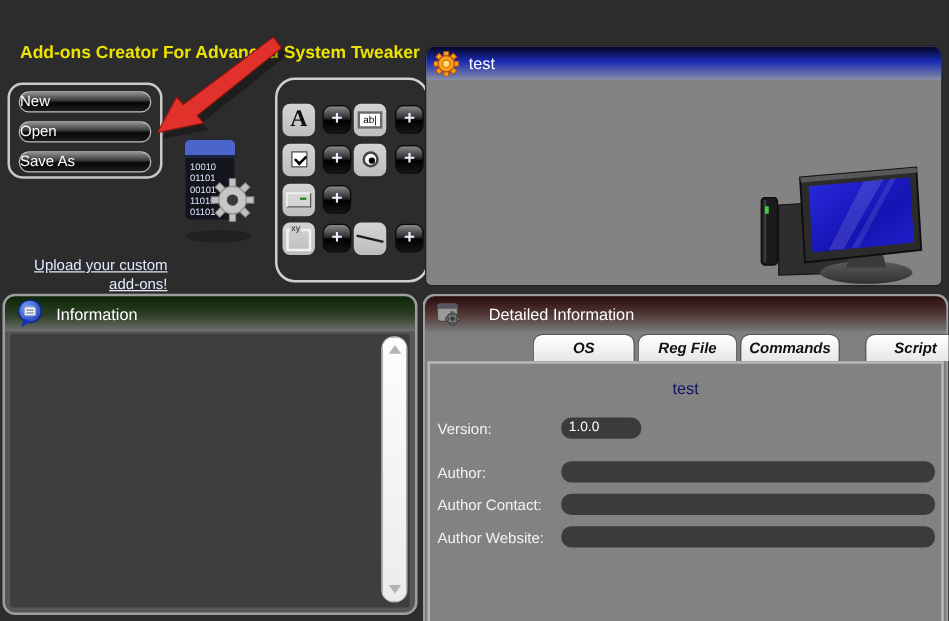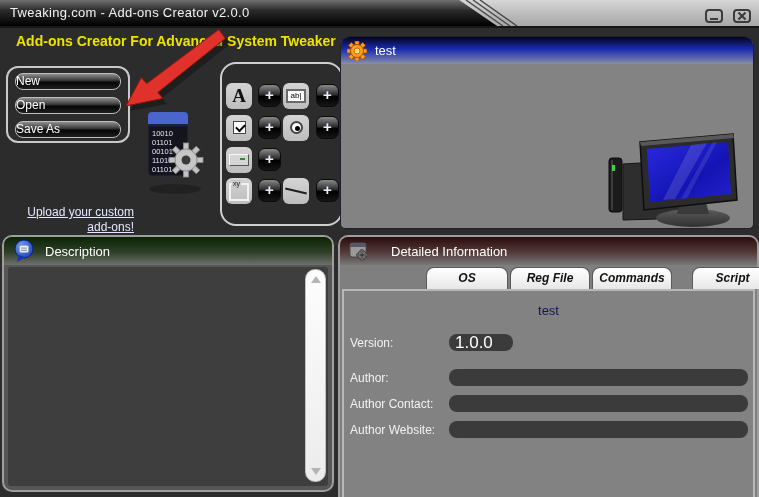--- a/index.html
+++ b/index.html
@@ -98,45 +98,34 @@
     background:linear-gradient(180deg,#ffffff,#e7e7e7);color:#111;font-size:12px;font-weight:bold;font-style:italic;
     text-align:center;line-height:20px;cursor:pointer;}
   .tab.active{top:0;height:24px;background:#3d3d3d;border:none;border-top:4px solid #53b045;
     color:#fff;font-style:normal;line-height:19px;margin-top:32px;}
   .t0{left:4px;width:82px;}.t1{left:86px;width:82px;}.t2{left:170px;width:80px;}.t3{left:252px;width:80px;}.t4{left:352px;width:81px;}
   .det-content{position:absolute;left:2px;right:2px;top:52px;bottom:0;background:#828282;
     border:2px solid #b8b8b8;border-bottom:none;}
   .addon-name{margin-top:12px;text-align:center;color:#14145e;font-size:13px;}
   .fld-label{position:absolute;left:6px;color:#f2f2f2;font-size:12px;}
   .fld-input{position:absolute;left:105px;height:17px;background:#3b3b3b;border-radius:8px;
-    color:#fff;font-size:17px;line-height:13px;padding:2px 6px;cursor:text;}
+    color:#fff;font-size:11px;line-height:13px;padding:2px 6px;cursor:text;}
   .l-ver{top:45px;}.i-ver{top:43px;width:64px;}
   .l-auth{top:80px;}.i-auth{top:78px;width:299px;}
   .l-cont{top:106px;}.i-cont{top:104px;width:299px;}
   .l-web{top:132px;}.i-web{top:130px;width:299px;}
 
   
   .red-arrow{position:absolute;left:118px;top:28px;z-index:40;pointer-events:none;}
 </style>
 </head>
 <body>
 
 <div id="app">
 
-  <div class="titlebar">
-    <div class="tb-dark"></div>
-    <svg class="tb-stripes" viewBox="0 0 759 26" preserveAspectRatio="none">
-      <line x1="466" y1="0" x2="503" y2="26" stroke="#4a4a4a" stroke-width="1.4"></line>
-      <line x1="473" y1="0" x2="510" y2="26" stroke="#4a4a4a" stroke-width="1.4"></line>
-      <line x1="480" y1="0" x2="517" y2="26" stroke="#4a4a4a" stroke-width="1.4"></line>
-    </svg>
-    <span class="tb-title">Tweaking.com - Add-ons Creator v2.0.0</span>
-    <div class="tb-btn min"></div>
-    <div class="tb-btn close"></div>
-  </div>
 
   <div class="app-subtitle">Add-ons Creator For Advanced System Tweaker</div>
 
   <div class="groupbox g-file">
     <div class="btn3d btn-new">New</div>
     <div class="btn3d btn-open">Open</div>
     <div class="btn3d btn-save">Save As</div>
   </div>
 
   <a class="upload-link">Upload your custom add-ons!</a>
@@ -261,21 +250,21 @@
           <stop offset="0" stop-color="#6f9af0"></stop>
               <stop offset="1" stop-color="#1536b4"></stop>
         </radialGradient>
           </defs>
         <circle cx="12" cy="10" r="9" fill="url(#bub)" stroke="#0c2480"></circle>
         <path d="M7 16 L5 23 L13 18 Z" fill="#1536b4"></path>
         <rect x="7.5" y="6.5" width="9" height="7" rx="1.5" fill="#f2f2f2" stroke="#9aa6c8"></rect>
         <rect x="9" y="8.5" width="6" height="1.2" fill="#8a96b8"></rect>
         <rect x="9" y="10.8" width="6" height="1.2" fill="#8a96b8"></rect>
       </svg>
-      <span class="desc-title">Description</span>
+      <span class="desc-title">Information</span>
     </div>
     <div class="desc-body"></div>
     <div class="desc-scroll">
       <div class="sc-up"></div>
       <div class="sc-dn"></div>
     </div>
   </div>
 
   <div class="details">
     <div class="det-header">

